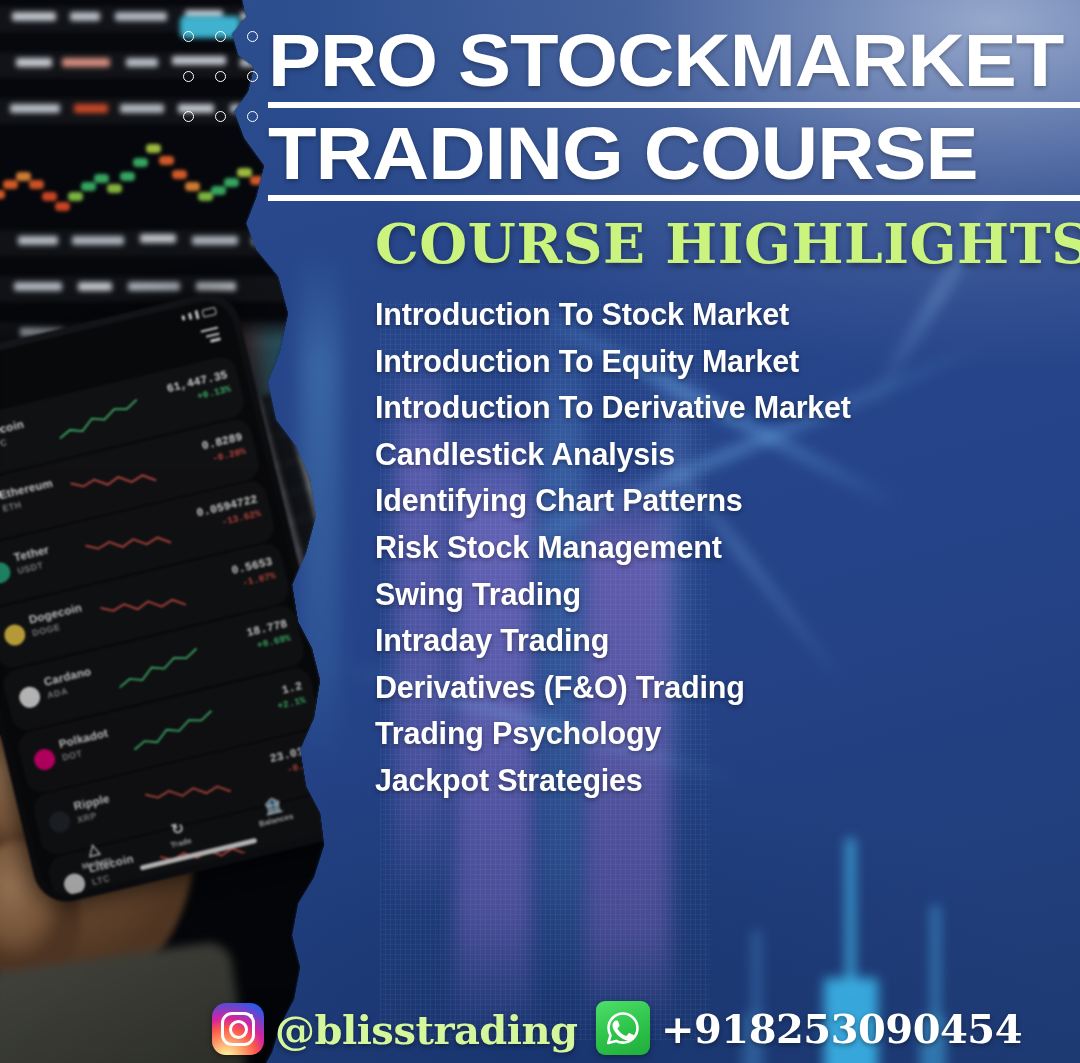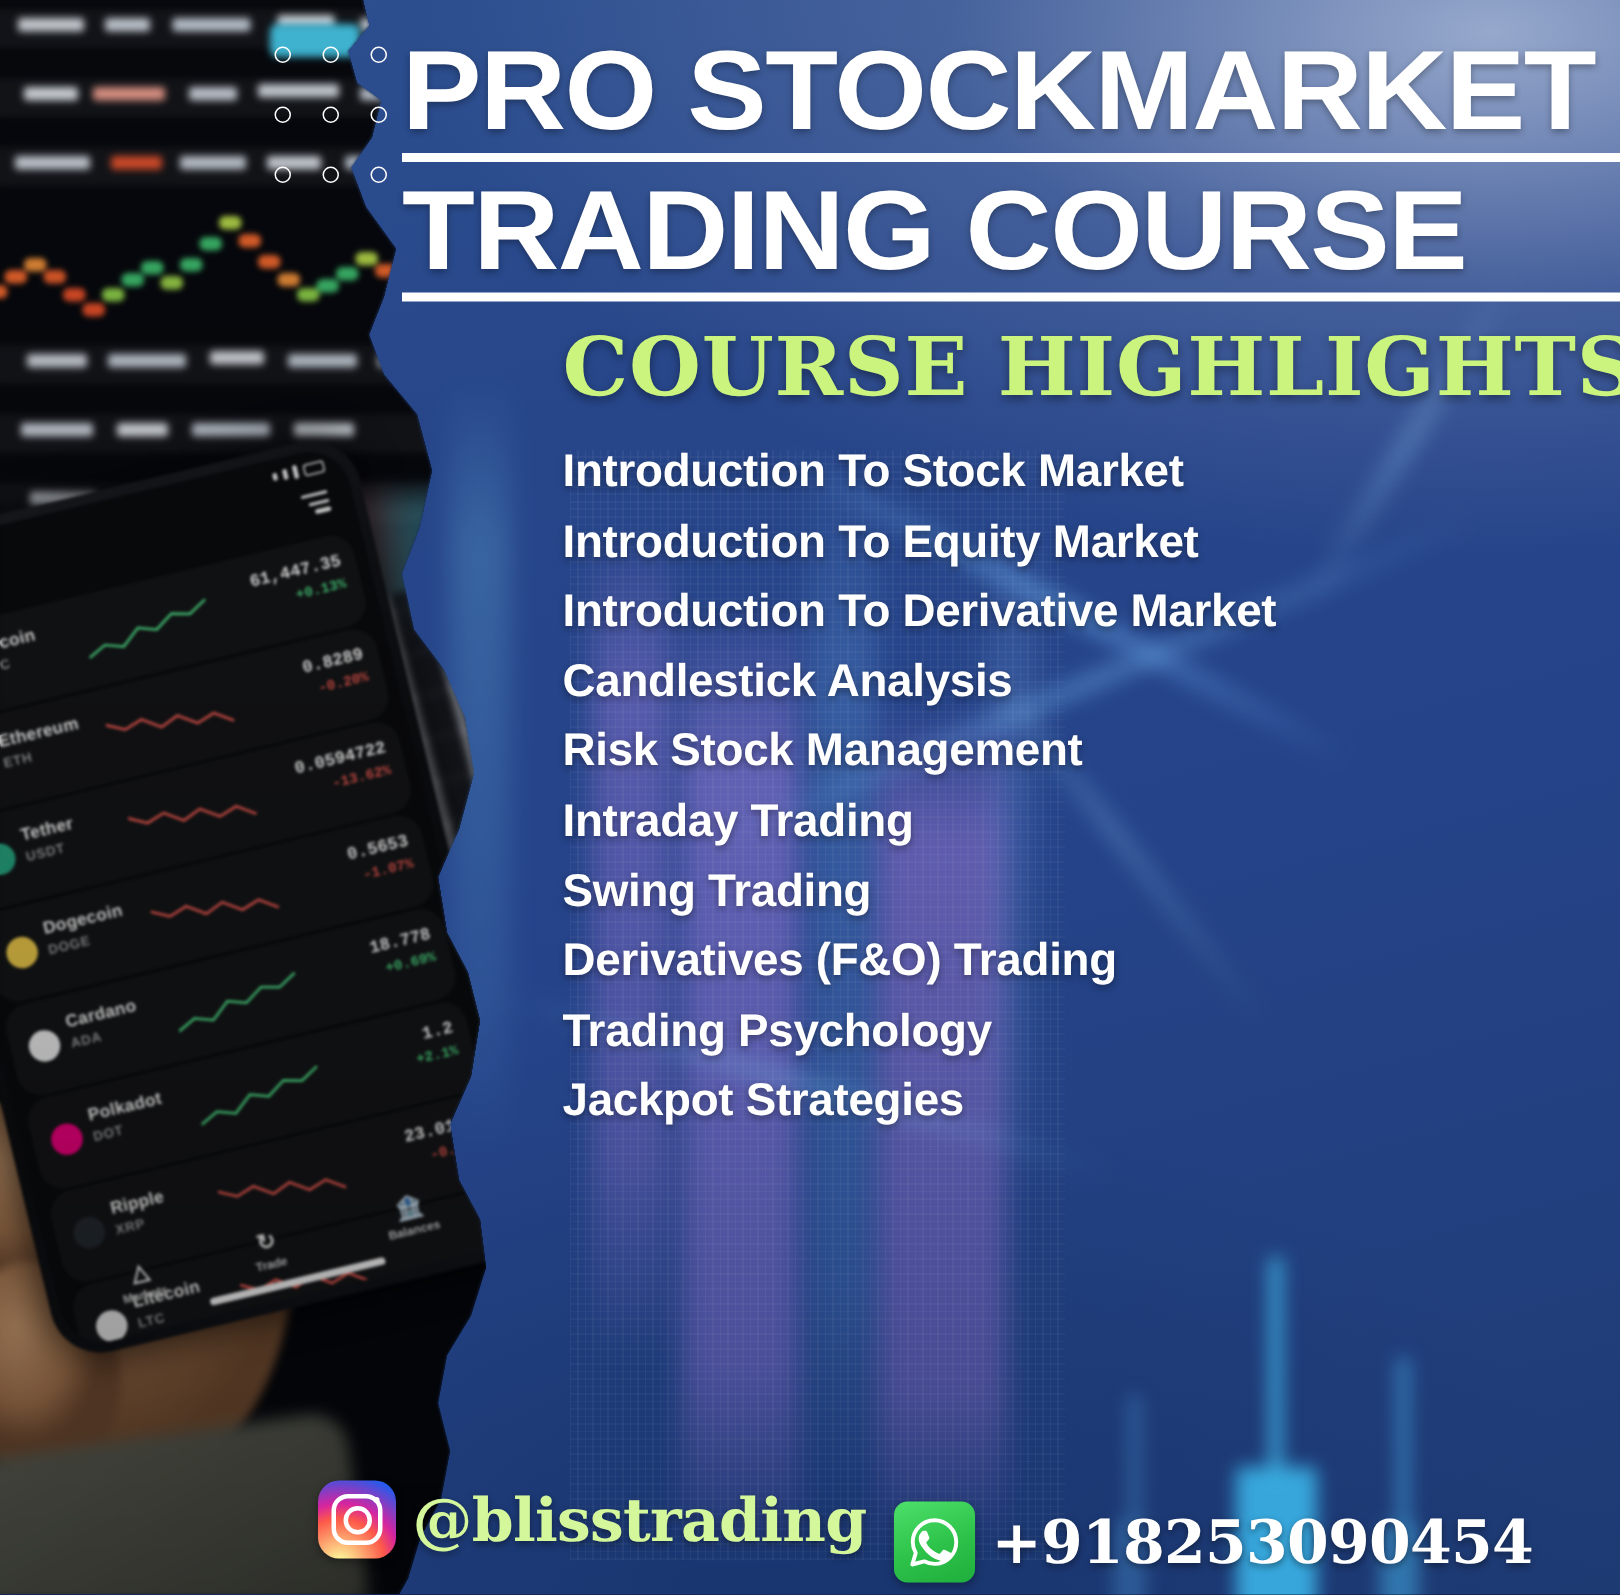--- a/index.html
+++ b/index.html
@@ -169,21 +169,21 @@
   .hl-item {
     color:#ffffff; font-family:"Liberation Sans", sans-serif;
     font-weight:bold; font-size:30.5px; line-height:46.6px;
     letter-spacing:-.2px; text-shadow:0 2px 5px rgba(0,0,0,.38);
     white-space:nowrap;
   }
 
   
   .footer { position:absolute; left:0; bottom:4px; width:1080px; height:62px; }
   .f-block { position:absolute; display:flex; align-items:center; gap:11px; }
-  .ig-block { left:212px; bottom:20px;text-align:center; }
+  .ig-block { left:212px; bottom:4px;text-align:center; }
   .wa-block { left:596px; bottom:4px; }
 
   .ig-icon { width:52px; height:52px; border-radius:14px; position:relative;
     background:
       radial-gradient(circle at 28% 107%, #fdf497 0%, #fdf497 5%, #fd5949 45%, #d6249f 60%, #285AEB 90%);
     box-shadow:0 2px 6px rgba(0,0,0,.35); }
   .ig-icon .sq { position:absolute; left:9px; top:9px; width:34px; height:34px; border:3.4px solid #fff; border-radius:11px; }
   .ig-icon .ci { position:absolute; left:16.5px; top:16.5px; width:19px; height:19px; border:3.4px solid #fff; border-radius:50%; }
   .ig-icon .dt { position:absolute; right:11px; top:11px; width:4.4px; height:4.4px; background:#fff; border-radius:50%; }
 
@@ -460,23 +460,24 @@
     <div class="ln">PRO STOCKMARKET</div>
     <div class="ln">TRADING  COURSE</div>
   </div>
 
   <div class="hl-head">COURSE HIGHLIGHTS</div>
   <div class="hl-list" id="hl-list">
       <div class="hl-item">Introduction To Stock Market</div>
       <div class="hl-item">Introduction To Equity Market</div>
       <div class="hl-item">Introduction To Derivative Market</div>
       <div class="hl-item">Candlestick Analysis</div>
+      <div class="hl-item">Identifying Chart Patterns</div>
       <div class="hl-item">Risk Stock Management</div>
+      <div class="hl-item">Swing Trading</div>
       <div class="hl-item">Intraday Trading</div>
-      <div class="hl-item">Swing Trading</div>
       <div class="hl-item">Derivatives (F&amp;O) Trading</div>
       <div class="hl-item">Trading Psychology</div>
       <div class="hl-item">Jackpot Strategies</div>
     </div>
 
   <div class="footer">
 
     <div class="f-block ig-block">
       <div class="ig-icon">
         <div class="sq"></div>

